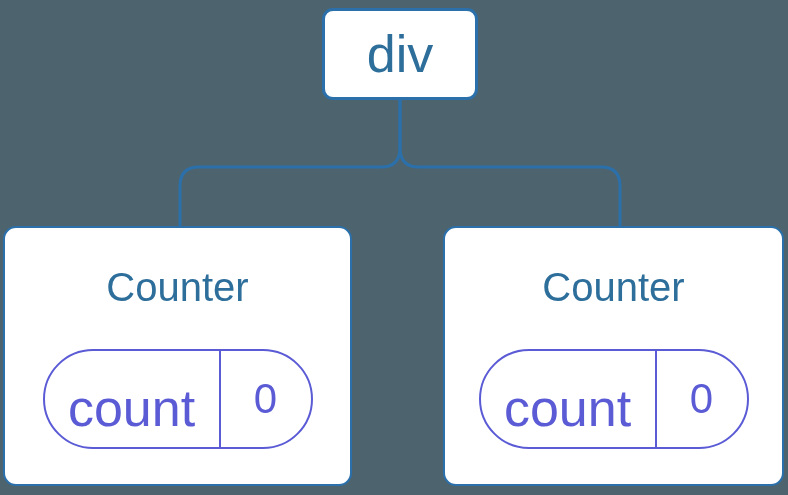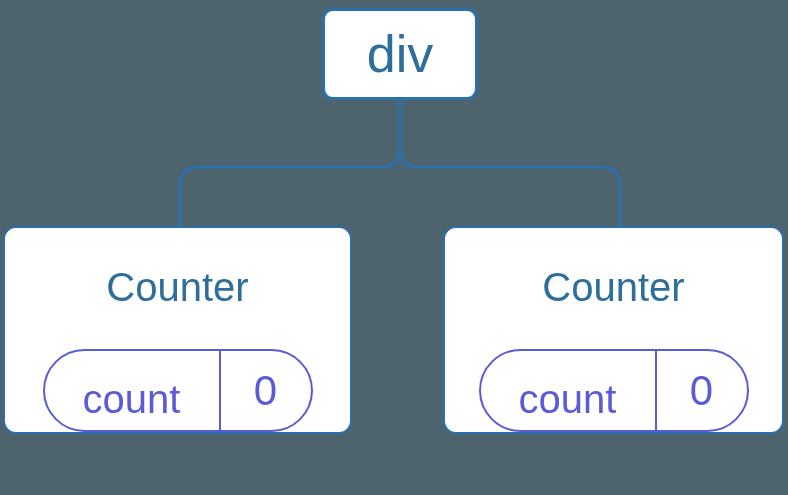--- a/index.html
+++ b/index.html
@@ -39,21 +39,21 @@
     border-radius:11px;
     display:flex;align-items:center;justify-content:center;
   }
   .root-label{
     color:var(--node-text);
     font-size:52px;
     line-height:1;
   }
   .child-card{
     position:absolute;
-    top:226px;height:208px;
+    top:226px;height:260px;
     background:var(--card-bg);
     border:2px solid var(--node-border);
     border-radius:13px;
     display:flex;flex-direction:column;align-items:center;
   }
   .child-card.left{left:3px;width:349px;}
   .child-card.right{left:443px;width:341px;}
   .node-title{
     margin-top:36px;
     height:46px;
@@ -68,21 +68,21 @@
     width:270px;height:100px;
     border:2px solid var(--state-accent);
     border-radius:50px;
     display:flex;
     overflow:hidden;
     color:var(--state-accent);
   }
   .state-key-cell{
     flex:1 1 auto;
     display:flex;align-items:center;justify-content:center;
-    font-size:40px;
+    font-size:52px;
     margin-top:17px;
   }
   .state-value-cell{
     width:92px;
     border-left:2px solid var(--state-accent);
     display:flex;align-items:center;justify-content:center;
     font-size:42px;
   }
 </style>
 </head>

